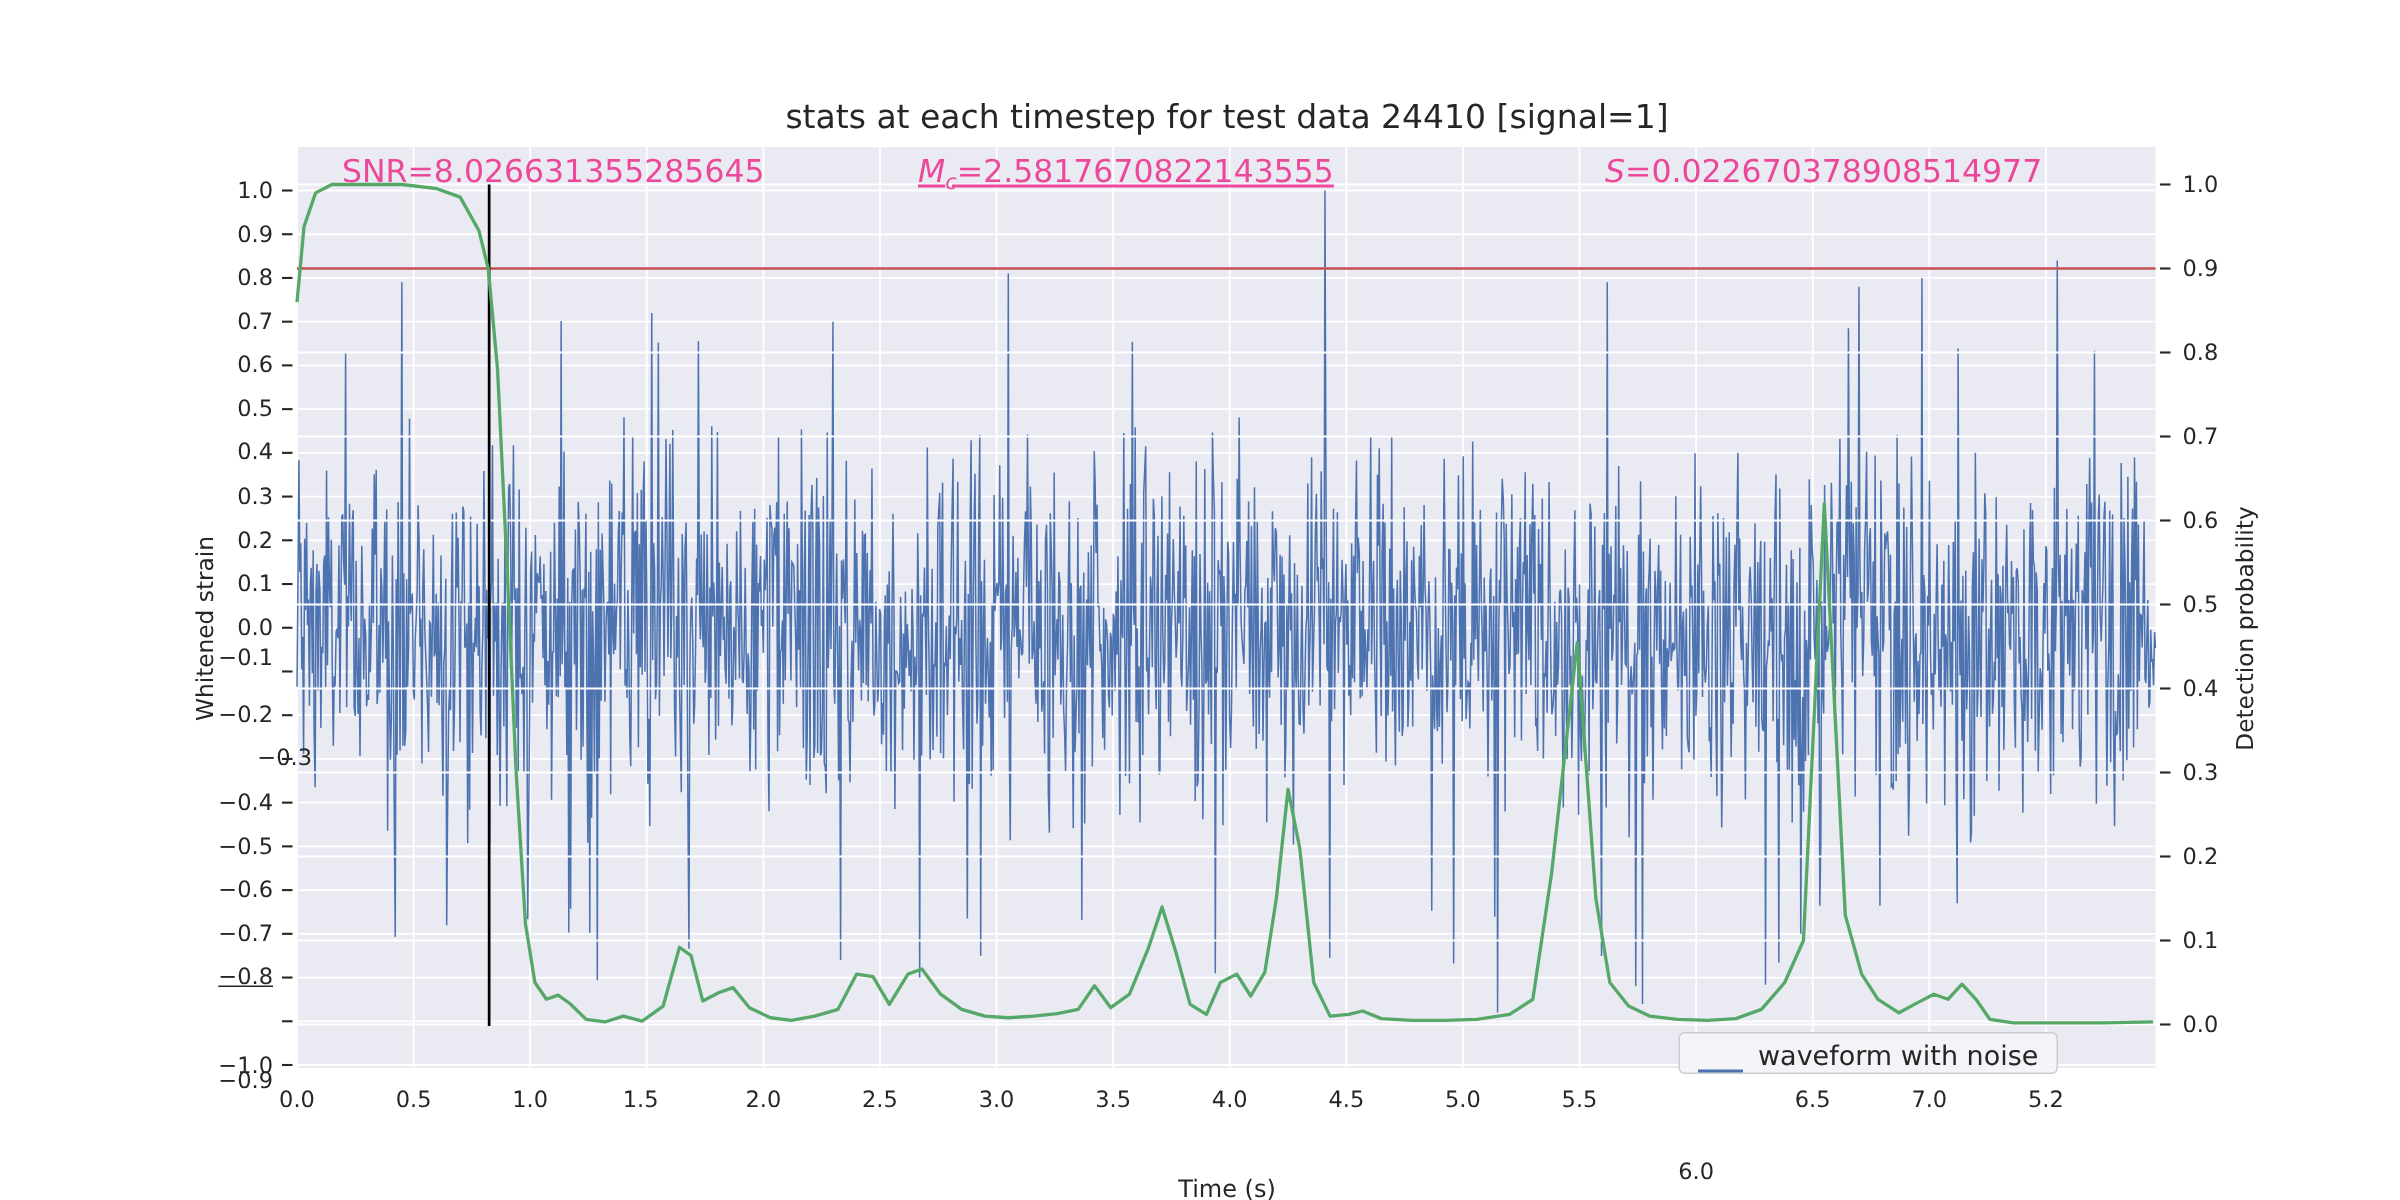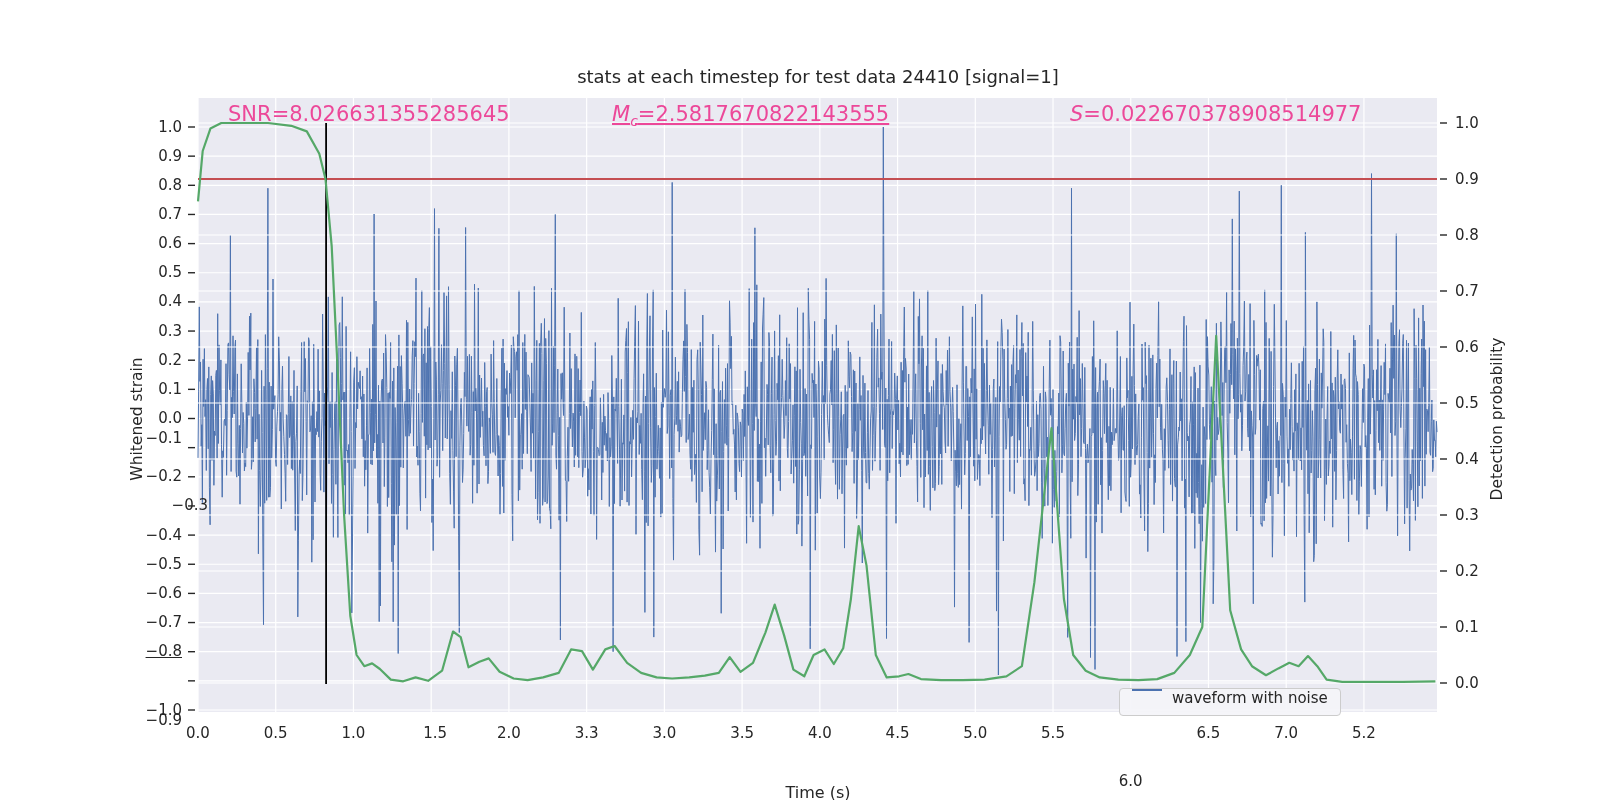--- a/index.html
+++ b/index.html
@@ -1,31 +1,31 @@
 <!DOCTYPE html>
 <html><head>
 <meta charset="utf-8">
 <style>
   html,body{margin:0;padding:0;background:#ffffff;}
   .fig{position:relative;width:1600px;height:800px;background:#ffffff;
        font-family:"DejaVu Sans","Liberation Sans",sans-serif;color:#262626;overflow:hidden;}
   .fig svg{position:absolute;left:0;top:0;}
   .title{position:absolute;left:198px;top:66px;width:1240px;text-align:center;
-         font-size:18px;color:#262626;}
+         font-size:22px;color:#262626;}
   .ann{position:absolute;top:102px;font-size:21px;color:#ec4899;white-space:nowrap;}
   .ann .sym{font-style:italic;}
   .ann sub{font-size:14px;font-style:italic;}
   .ticklab{position:absolute;font-size:15px;color:#262626;line-height:1;white-space:nowrap;}
   .ylab{position:absolute;font-size:15.5px;color:#262626;white-space:nowrap;
         transform:translate(-50%,-50%) rotate(-90deg);}
   .xlabel{position:absolute;left:198px;top:746px;width:1240px;text-align:center;
           font-size:16px;color:#262626;margin-top:37px;}
-  .legend{position:absolute;left:1119px;top:688px;height:26px;display:flex;align-items:flex-start;
+  .legend{position:absolute;left:1119px;top:688px;height:26px;display:flex;align-items:flex-end;
           background:rgba(244,244,249,0.92);border:1px solid #cccccc;border-radius:4px;
-          padding:0 12px;font-size:15px;color:#262626;}
+          padding:0 12px;font-size:18px;color:#262626;}
   .legend .sample{display:inline-block;width:30px;height:0;border-top:2.2px solid #4c72b0;
           margin-right:10px;}
 </style>
 </head>
 <body>
 
 <div class="fig">
   <svg id="plot" width="1600" height="800">
       <rect x="198" y="98" width="1239" height="614" fill="#eaeaf2"></rect>
       <line x1="198" x2="1437" y1="127" y2="127" stroke="#ffffff" stroke-width="1.2"></line>
@@ -153,23 +153,23 @@
       <div class="ticklab" style="left: 1455px; top: 339.5px;">0.6</div>
       <div class="ticklab" style="left: 1455px; top: 395.5px;">0.5</div>
       <div class="ticklab" style="left: 1455px; top: 451.5px;">0.4</div>
       <div class="ticklab" style="left: 1455px; top: 507.5px;">0.3</div>
       <div class="ticklab" style="left: 1455px; top: 563.5px;">0.2</div>
       <div class="ticklab" style="left: 1455px; top: 619.5px;">0.1</div>
       <div class="ticklab" style="left: 1455px; top: 675.5px;">0.0</div>
       <div class="ticklab" style="left: 182px; top: 726px; width: 32px; text-align: center;">0.0</div>
       <div class="ticklab" style="left: 259.729px; top: 726px; width: 32px; text-align: center;">0.5</div>
       <div class="ticklab" style="left: 337.458px; top: 726px; width: 32px; text-align: center;">1.0</div>
-      <div class="ticklab" style="left: 415.187px; top: 726px; width: 32px; text-align: right;">1.5</div>
+      <div class="ticklab" style="left: 415.187px; top: 726px; width: 32px; text-align: left;">1.5</div>
       <div class="ticklab" style="left: 492.916px; top: 726px; width: 32px; text-align: center;">2.0</div>
-      <div class="ticklab" style="left: 570.645px; top: 726px; width: 32px; text-align: center;">3.3</div>
+      <div class="ticklab" style="left: 570.645px; top: 726px; width: 32px; text-align: center;">2.5</div>
       <div class="ticklab" style="left: 648.374px; top: 726px; width: 32px; text-align: center;">3.0</div>
       <div class="ticklab" style="left: 726.103px; top: 726px; width: 32px; text-align: center;">3.5</div>
       <div class="ticklab" style="left: 803.832px; top: 726px; width: 32px; text-align: center;">4.0</div>
       <div class="ticklab" style="left: 881.561px; top: 726px; width: 32px; text-align: center;">4.5</div>
       <div class="ticklab" style="left: 959.29px; top: 726px; width: 32px; text-align: center;">5.0</div>
       <div class="ticklab" style="left: 1037.02px; top: 726px; width: 32px; text-align: center;">5.5</div>
       <div class="ticklab" style="left: 1114.75px; top: 726px; width: 32px; text-align: center; margin-top: 48px;">6.0</div>
       <div class="ticklab" style="left: 1192.48px; top: 726px; width: 32px; text-align: center;">6.5</div>
       <div class="ticklab" style="left: 1270.21px; top: 726px; width: 32px; text-align: center;">7.0</div>
       <div class="ticklab" style="left: 1347.93px; top: 726px; width: 32px; text-align: center;">5.2</div>

